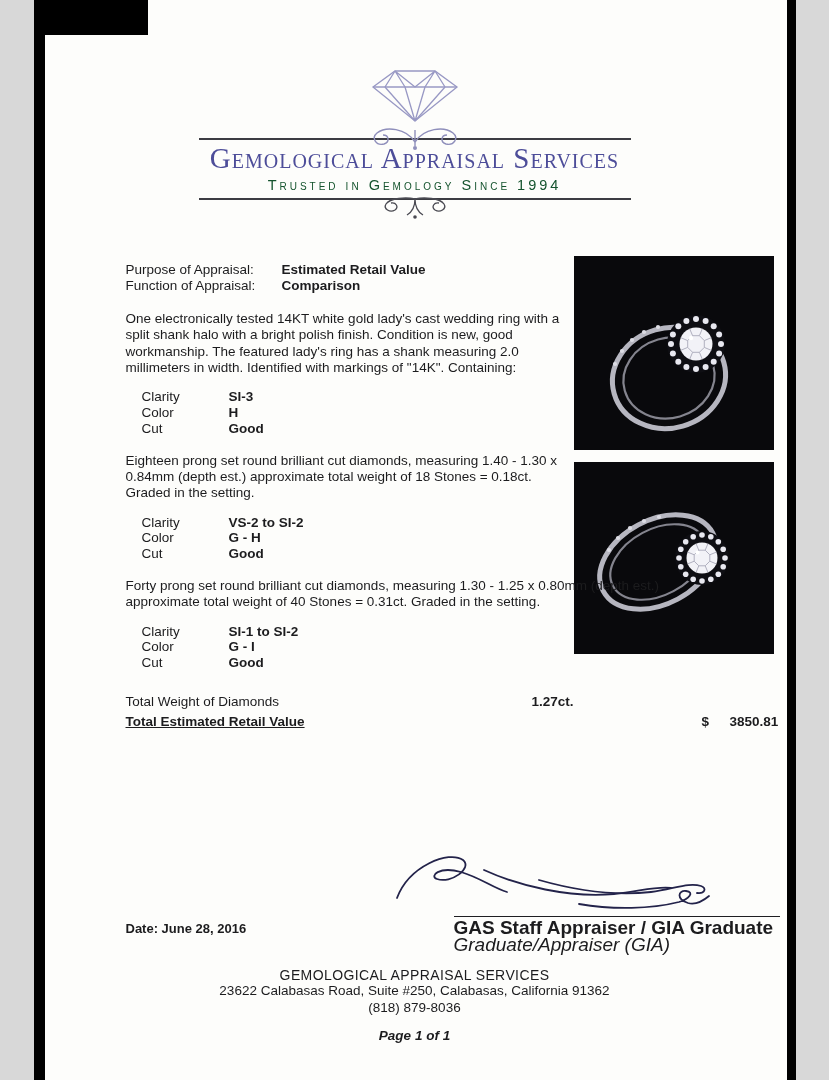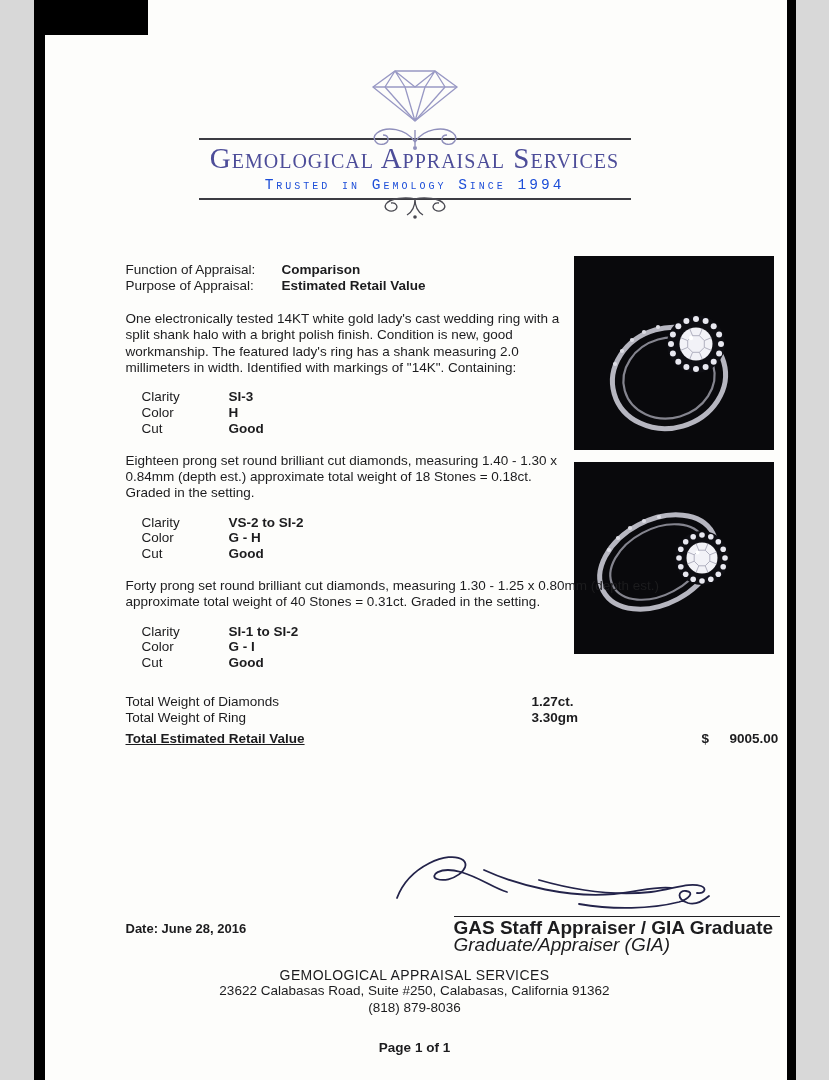--- a/index.html
+++ b/index.html
@@ -20,22 +20,22 @@
   .brand svg { display:block; margin:0 auto; }
   .flourish-top { position:relative; z-index:2; margin-bottom:-16px !important; }
   .brand-box { width:432px; margin:0 auto; position:relative; z-index:1; }
   .rule { border-top:2px solid #3c3c42; }
   .brand-title {
     font-family:"Liberation Serif", serif; font-variant:small-caps;
     font-size:29px; letter-spacing:1px; color:#4d4d99; white-space:nowrap;
     margin-top:3px; line-height:1.1;
   }
   .brand-tagline {
-    font-family:Liberation Mono, monospace; font-variant:small-caps;
-    font-size:14.5px; letter-spacing:3px; color:#1d4ed8; margin:2px 0 5px 0;
+    font-family:Liberation Sans, sans-serif; font-variant:small-caps;
+    font-size:14.5px; letter-spacing:3px; color:#14532d; margin:2px 0 5px 0;
   }
   .flourish-bottom { position:relative; z-index:2; margin-top:-4px !important; }
 
   
   .photo { position:absolute; left:540px; display:block; }
   .photo1 { top:256px; }
   .photo2 { top:462px; }
 
   
   .content { position:absolute; left:92px; top:262px; width:660px; font-size:13.5px; line-height:16.4px; }
@@ -60,21 +60,21 @@
   .signature { position:absolute; left:355px; top:846px; }
   .sig-line { position:absolute; left:420px; top:916px; width:326px; border-top:1.5px solid #1e1e22; }
   .date-line { position:absolute; left:92px; top:921px; font-size:13px; font-weight:bold; }
   .signer { position:absolute; left:420px; top:920px; font-size:19px; line-height:16.5px; }
   .signer-title { font-weight:bold; }
   .signer-sub { font-style:italic; }
 
   
   .footer { position:absolute; left:0; right:0; top:967px; text-align:center; font-size:13.5px; line-height:16.3px; }
   .footer-company { font-size:14px; letter-spacing:.4px; }
-  .footer-page { font-weight:bold; margin-top:24px; }
+  .footer-page { font-weight:bold; margin-top:12px;font-style:italic; }
 </style>
 </head>
 <body>
 
 <div class="page">
 
   <div class="edge-left"></div>
   <div class="edge-right"></div>
   <div class="corner-tl"></div>
 
@@ -186,26 +186,26 @@
       <g stroke="#b0b0bf" stroke-width="1" fill="none">
         <polygon points="7.8,3.2 3.2,7.8 -3.2,7.8 -7.8,3.2 -7.8,-3.2 -3.2,-7.8 3.2,-7.8 7.8,-3.2"></polygon>
         <path d="M7.8 3.2 L14.3 5.9 M3.2 7.8 L5.9 14.3 M-3.2 7.8 L-5.9 14.3 M-7.8 3.2 L-14.3 5.9 M-7.8 -3.2 L-14.3 -5.9 M-3.2 -7.8 L-5.9 -14.3 M3.2 -7.8 L5.9 -14.3 M7.8 -3.2 L14.3 -5.9"></path>
       </g>
       <circle cx="-4.5" cy="-5.5" r="2" fill="#ffffff"></circle>
     </g>
   </svg>
 
   <div class="content">
     <div class="meta-row">
+      <span class="meta-label">Purpose of Appraisal:</span>
+      <span class="meta-value">Estimated Retail Value</span>
+    </div>
+    <div class="meta-row">
       <span class="meta-label">Function of Appraisal:</span>
       <span class="meta-value">Comparison</span>
-    </div>
-    <div class="meta-row">
-      <span class="meta-label">Purpose of Appraisal:</span>
-      <span class="meta-value">Estimated Retail Value</span>
     </div>
 
     <p class="para narrow">One electronically tested 14KT white gold lady's cast wedding ring with a split shank halo with a bright polish finish. Condition is new, good workmanship. The featured lady's ring has a shank measuring 2.0 millimeters in width. Identified with markings of "14K".  Containing:</p>
 
     <div class="grading">
       <div class="grading-row">
         <span class="grading-label">Clarity</span>
         <span class="grading-value">SI-3</span>
       </div>
       <div class="grading-row">
@@ -248,30 +248,26 @@
         <span class="grading-label">Cut</span>
         <span class="grading-value">Good</span>
       </div>
     </div>
 
     <div class="totals">
       <div class="totals-row">
         <span>Total Weight of Diamonds</span>
         <span class="totals-value">1.27ct.</span>
       </div>
-      <div class="totals-row">
-        <span>Total Weight of Ring</span>
-        <span class="totals-value">3.30gm</span>
-      </div>
     </div>
 
     <div class="retail-row">
       <span>Total Estimated Retail Value</span>
       <span class="retail-currency">$</span>
-      <span class="retail-amount">9005.00</span>
+      <span class="retail-amount">3850.81</span>
     </div>
   </div>
 
   <svg class="signature" width="335" height="72" viewBox="0 0 335 72">
     <g fill="none" stroke="#23234a" stroke-width="1.8" stroke-linecap="round">
       <path d="M8 52 C 20 20, 60 4, 74 14 C 84 22, 62 38, 48 33 C 40 30, 50 20, 72 26 C 92 32, 104 42, 118 46"></path>
       <path d="M95 24 C 130 40, 180 52, 225 48 C 252 45, 268 40, 282 42"></path>
       <path d="M150 34 C 185 44, 225 50, 262 46 C 285 43, 300 36, 312 40 C 318 42, 316 48, 308 47"></path>
       <path d="M190 58 C 225 64, 262 63, 290 56 C 300 53, 306 46, 297 45 C 289 44, 287 53, 299 57 C 306 59, 314 55, 320 50"></path>
     </g>

